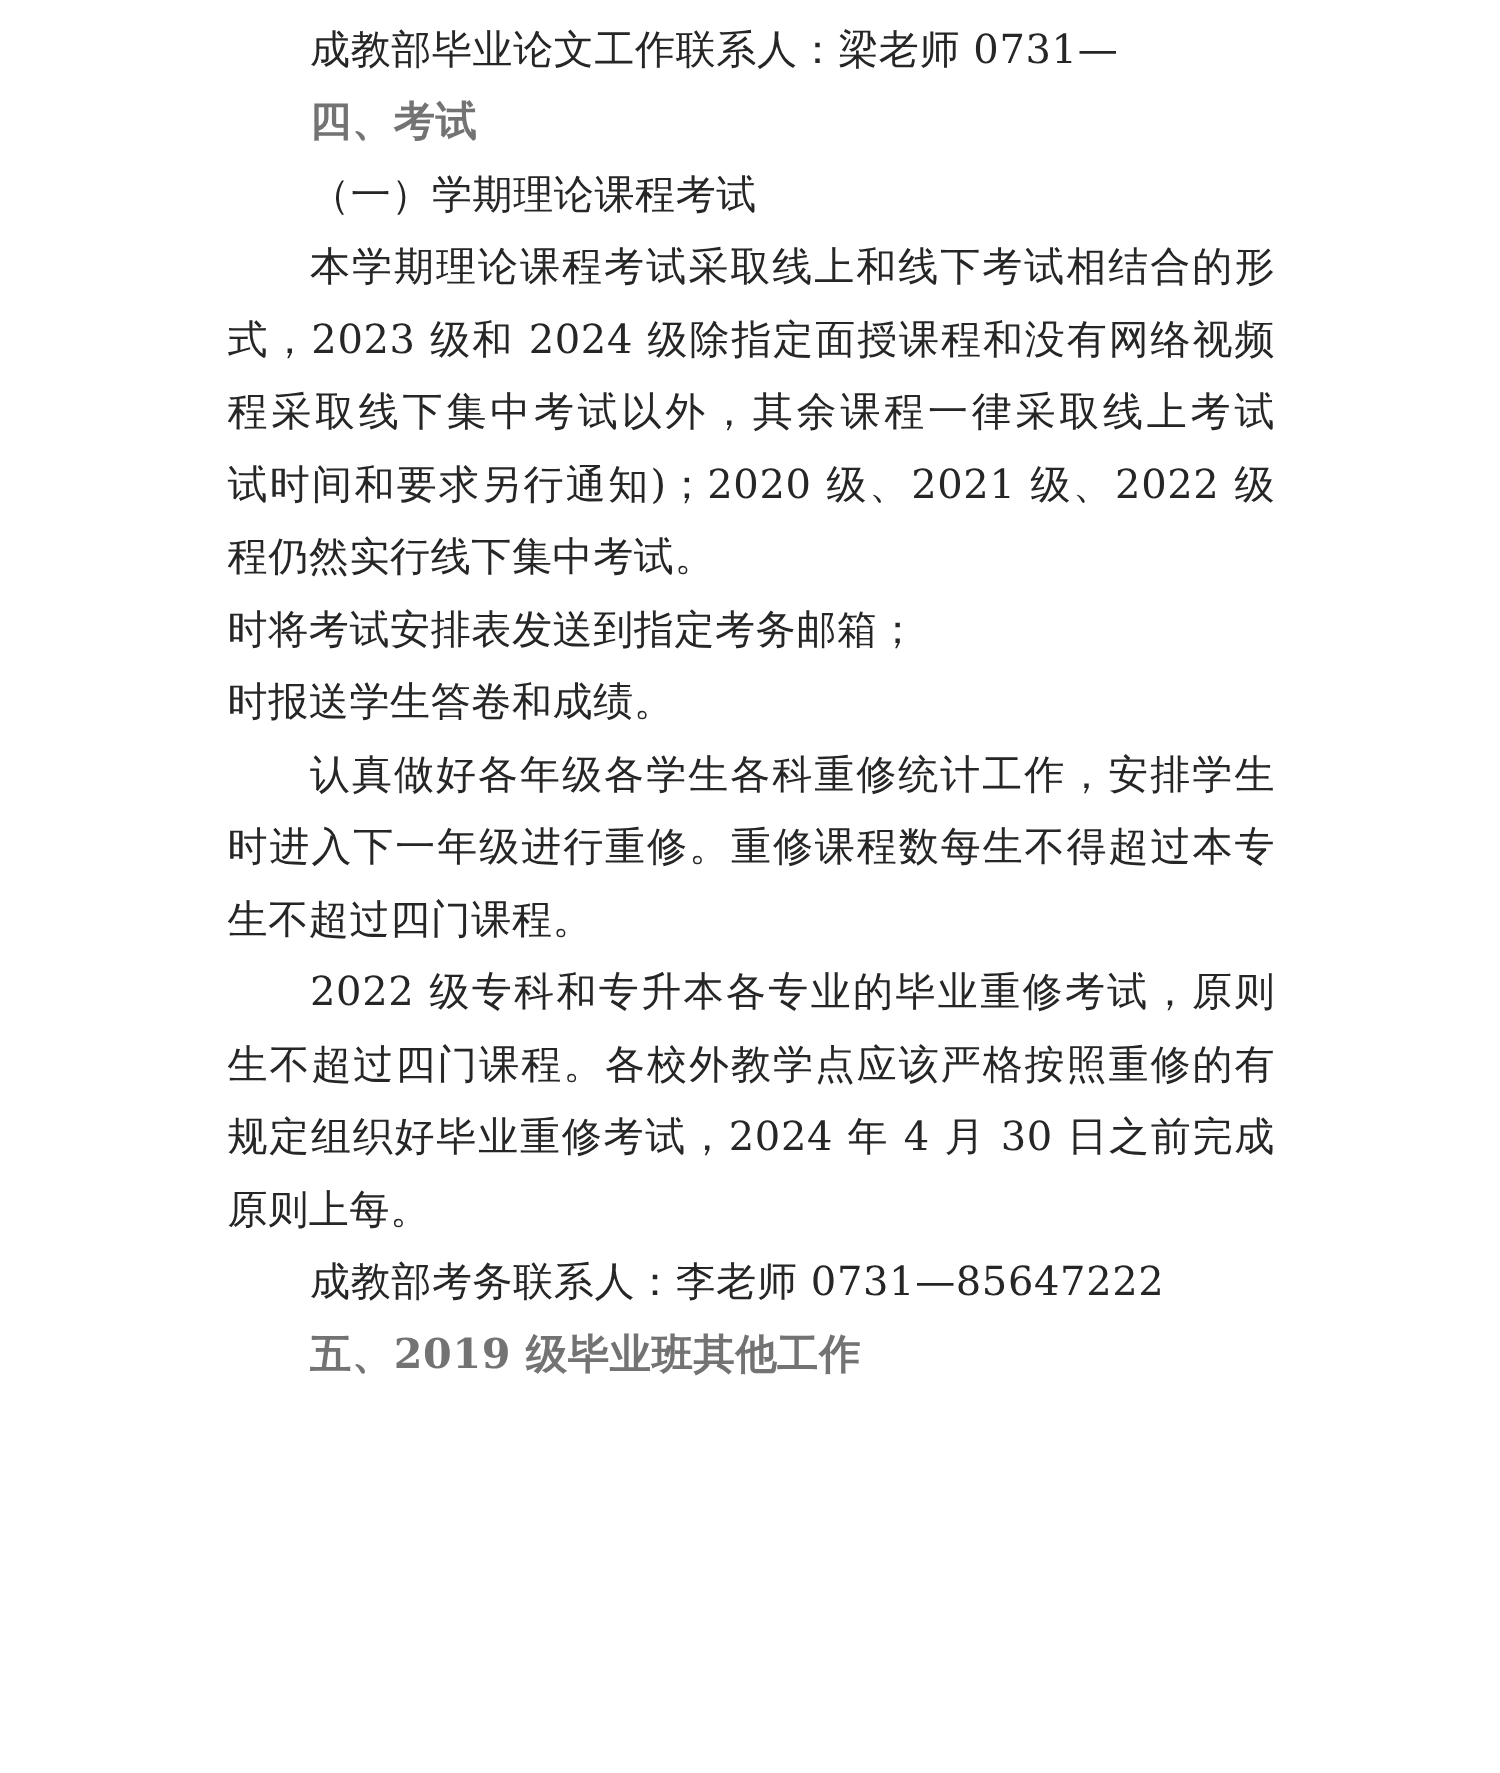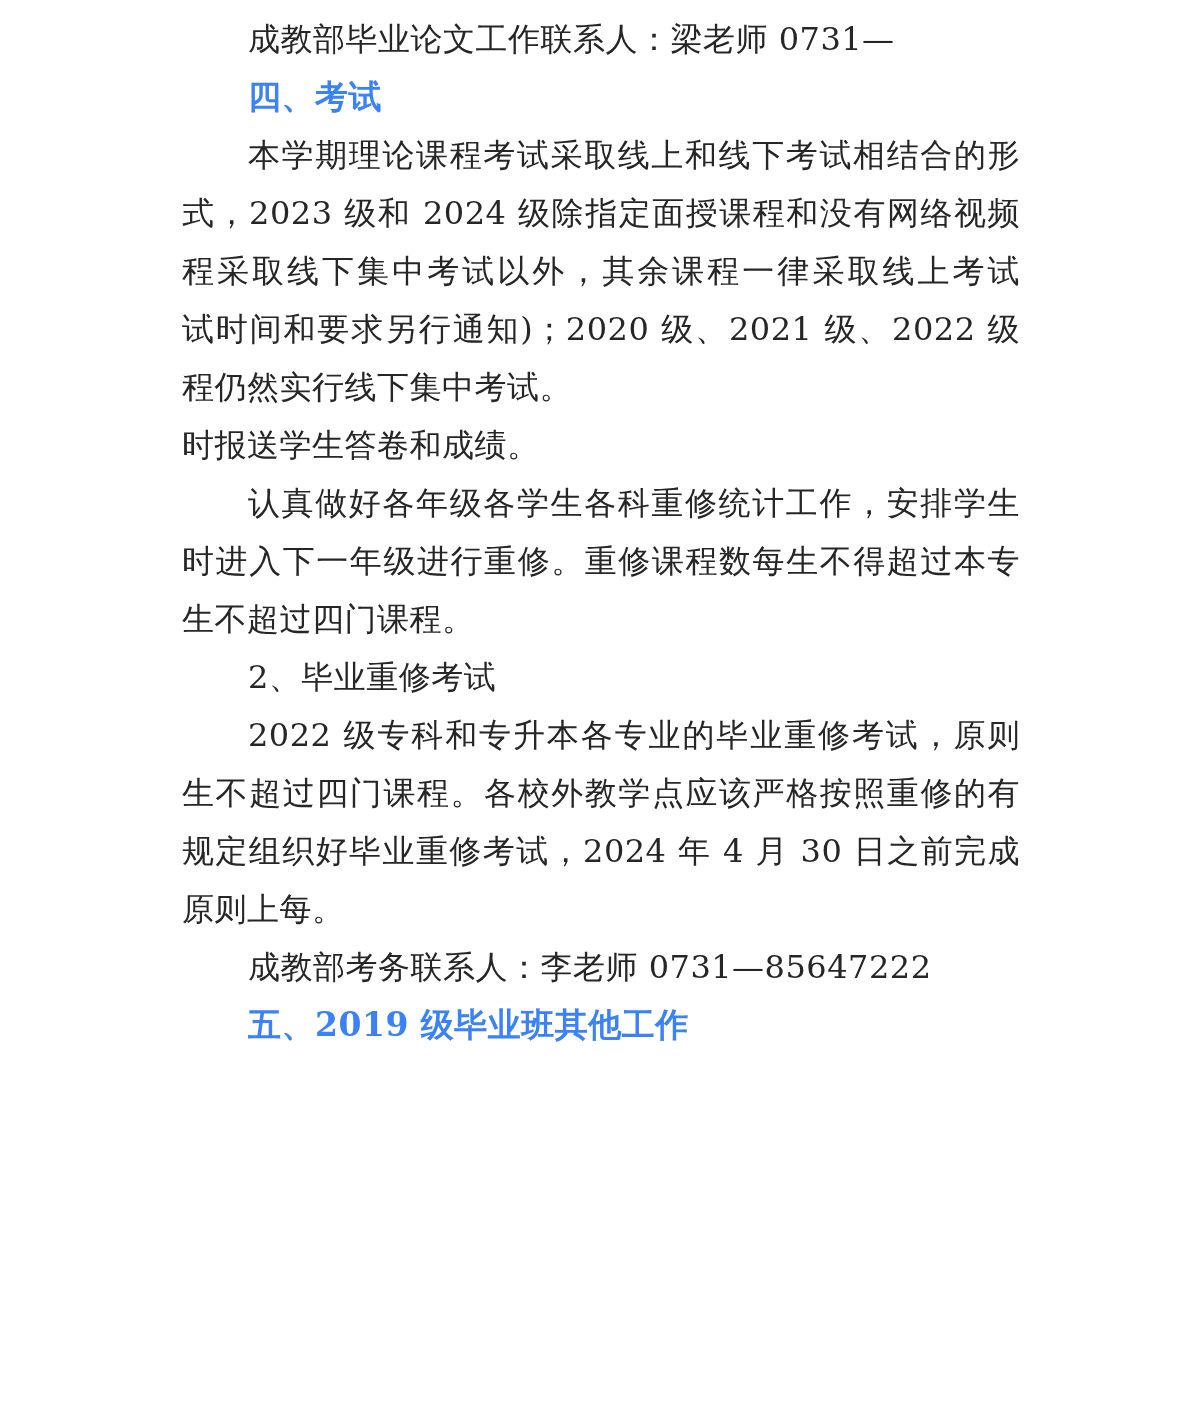--- a/index.html
+++ b/index.html
@@ -39,40 +39,41 @@
   }
   .line.justify {
     text-align: justify;
     text-align-last: justify;
     text-justify: inter-character;
   }
   .line.heading {
     font-weight: 700;
     font-size: 33px;
     text-indent: 66px;
-    color: #3b82f6;
+    color: #737373;
   }
 </style>
 </head>
 <body style="background: rgb(255, 255, 255);">
 
 <div class="page">
   <div class="doc-body">
       <div class="line indent">成教部毕业论文工作联系人：梁老师 0731—85647225</div>
       <div class="line heading">四、考试</div>
+      <div class="line indent">（一）学期理论课程考试</div>
       <div class="line indent justify">本学期理论课程考试采取线上和线下考试相结合的形</div>
       <div class="line justify">式，2023 级和 2024 级除指定面授课程和没有网络视频的课</div>
       <div class="line justify">程采取线下集中考试以外，其余课程一律采取线上考试（考</div>
       <div class="line justify">试时间和要求另行通知)；2020 级、2021 级、2022 级理论课</div>
       <div class="line">程仍然实行线下集中考试。</div>
+      <div class="line">时将考试安排表发送到指定考务邮箱；</div>
       <div class="line">时报送学生答卷和成绩。</div>
       <div class="line indent justify">认真做好各年级各学生各科重修统计工作，安排学生及</div>
       <div class="line justify">时进入下一年级进行重修。重修课程数每生不得超过本专业</div>
       <div class="line">生不超过四门课程。</div>
-      <div class="line indent">2、毕业重修考试</div>
       <div class="line indent justify">2022 级专科和专升本各专业的毕业重修考试，原则上每</div>
       <div class="line justify">生不超过四门课程。各校外教学点应该严格按照重修的有关</div>
       <div class="line justify">规定组织好毕业重修考试，2024 年 4 月 30 日之前完成重修</div>
       <div class="line">原则上每。</div>
       <div class="line indent">成教部考务联系人：李老师 0731—85647222</div>
       <div class="line heading">五、2019 级毕业班其他工作</div>
     </div>
 </div>
 
 </body></html>

